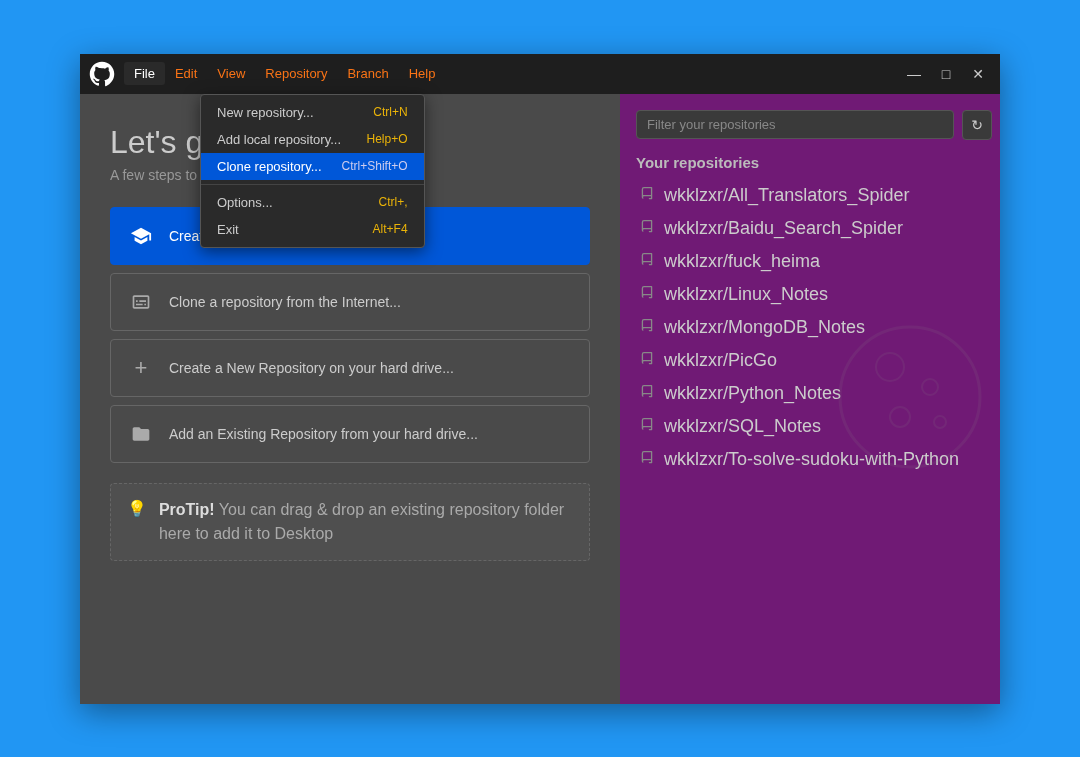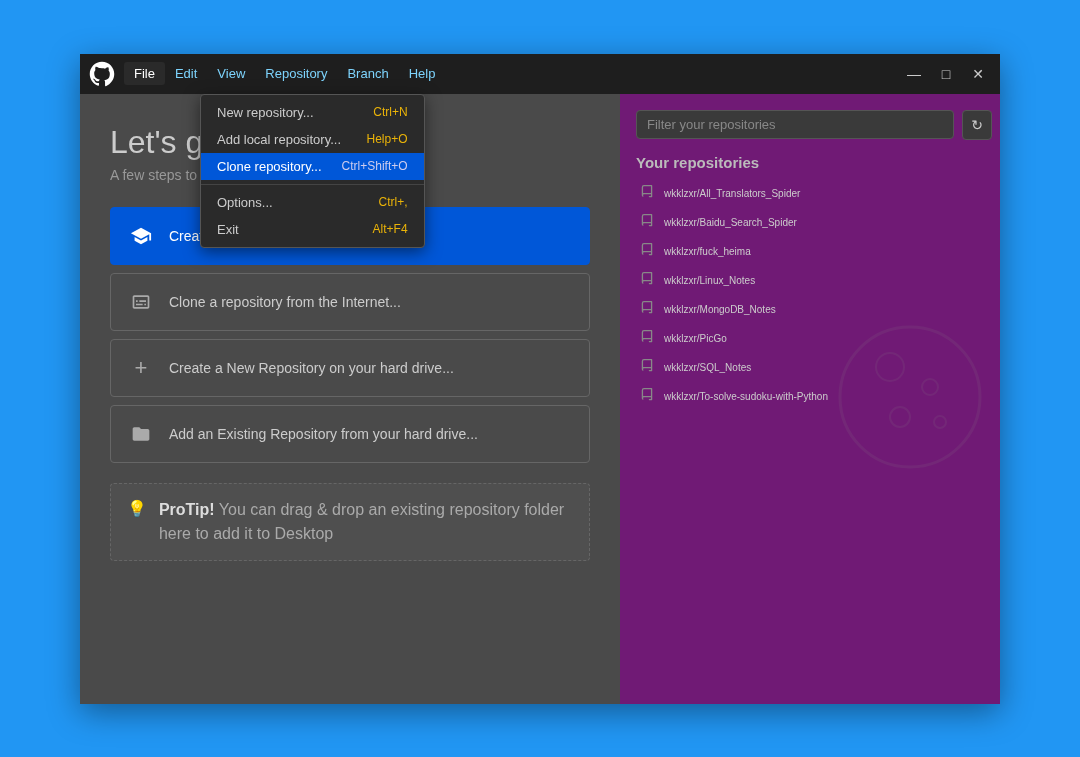--- a/index.html
+++ b/index.html
@@ -38,21 +38,21 @@
       height: 28px;
       margin-right: 8px;
       flex-shrink: 0;
     }
     .menu-bar {
       display: flex;
       align-items: flex-start;
       flex: 1;
     }
     .menu-item {
-      color: #7dd3fc;
+      color: #f97316;
       font-size: 13px;
       padding: 4px 10px;
       cursor: pointer;
       border-radius: 3px;
       position: relative;
     }
     .menu-item.active { background: #2a2a2a; color: #fff; }
     .title-bar-controls {
       display: flex;
       gap: 4px;
@@ -233,21 +233,21 @@
     .repo-list { list-style: none; }
     .repo-item {
       display: flex;
       align-items: center;
       gap: 10px;
       padding: 6px 4px;
       cursor: pointer;
       border-radius: 3px;
     }
     .repo-icon { color: #888; font-size: 14px; flex-shrink: 0; }
-    .repo-name { font-size: 10px; color: #ccc; }
+    .repo-name { font-size: 18px; color: #ccc; }
 
     
     .bg-decoration {
       position: absolute;
       right: 10px;
       top: 50%;
       transform: translateY(-50%);
       opacity: 0.12;
       pointer-events: none;
     }
@@ -400,20 +400,28 @@
               </svg>
           </span>
           <span class="repo-name">wkklzxr/PicGo</span>
         </li>
         <li class="repo-item">
           <span class="repo-icon">
             <svg width="14" height="14" viewBox="0 0 16 16" fill="#888">
                 <path d="M2 2.5A2.5 2.5 0 0 1 4.5 0h8.75a.75.75 0 0 1 .75.75v12.5a.75.75 0 0 1-.75.75h-2.5a.75.75 0 0 1 0-1.5h1.75v-2h-8a1 1 0 0 0-.714 1.7.75.75 0 1 1-1.072 1.05A2.495 2.495 0 0 1 2 11.5Zm10.5-1h-8a1 1 0 0 0-1 1v6.708A2.486 2.486 0 0 1 4.5 9h8Z"></path>
               </svg>
           </span>
+          <span class="repo-name">wkklzxr/Python_Notes</span>
+        </li>
+        <li class="repo-item">
+          <span class="repo-icon">
+            <svg width="14" height="14" viewBox="0 0 16 16" fill="#888">
+                <path d="M2 2.5A2.5 2.5 0 0 1 4.5 0h8.75a.75.75 0 0 1 .75.75v12.5a.75.75 0 0 1-.75.75h-2.5a.75.75 0 0 1 0-1.5h1.75v-2h-8a1 1 0 0 0-.714 1.7.75.75 0 1 1-1.072 1.05A2.495 2.495 0 0 1 2 11.5Zm10.5-1h-8a1 1 0 0 0-1 1v6.708A2.486 2.486 0 0 1 4.5 9h8Z"></path>
+              </svg>
+          </span>
           <span class="repo-name">wkklzxr/SQL_Notes</span>
         </li>
         <li class="repo-item">
           <span class="repo-icon">
             <svg width="14" height="14" viewBox="0 0 16 16" fill="#888">
                 <path d="M2 2.5A2.5 2.5 0 0 1 4.5 0h8.75a.75.75 0 0 1 .75.75v12.5a.75.75 0 0 1-.75.75h-2.5a.75.75 0 0 1 0-1.5h1.75v-2h-8a1 1 0 0 0-.714 1.7.75.75 0 1 1-1.072 1.05A2.495 2.495 0 0 1 2 11.5Zm10.5-1h-8a1 1 0 0 0-1 1v6.708A2.486 2.486 0 0 1 4.5 9h8Z"></path>
               </svg>
           </span>
           <span class="repo-name">wkklzxr/To-solve-sudoku-with-Python</span>
         </li>

